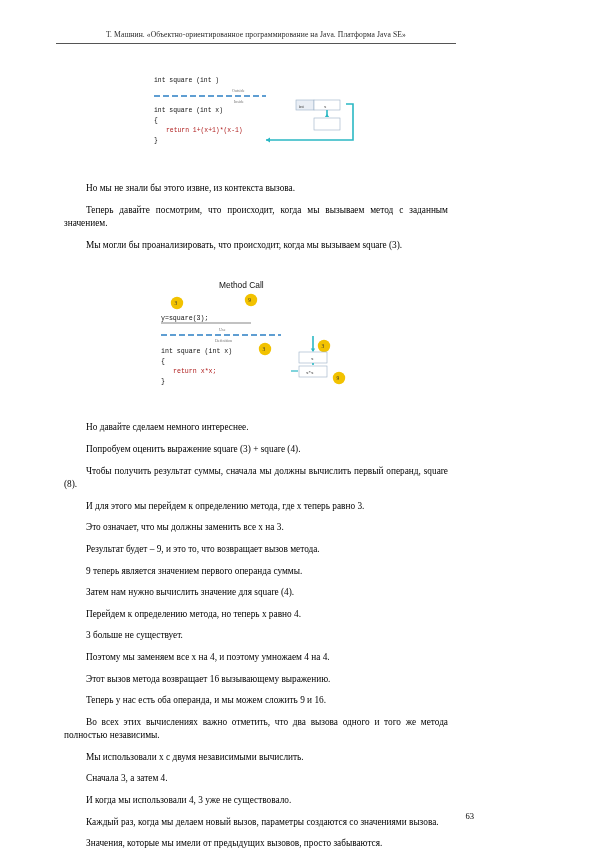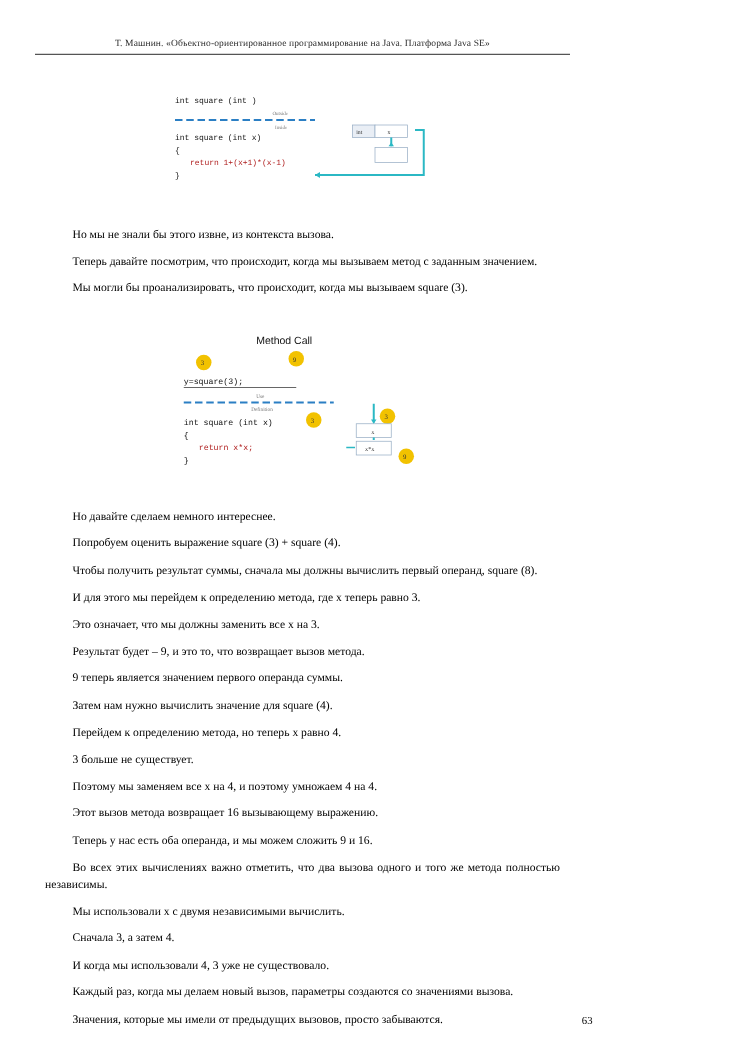--- a/index.html
+++ b/index.html
@@ -13,21 +13,21 @@
     font-family: "Liberation Serif", serif;
     color: #000000;
     position: relative;
     overflow: hidden;
   }
   .page {
     position: relative;
     width: 512px;
     height: 849px;
     box-sizing: border-box;
-    padding: 30px 56px 30px 28px;
+    padding: 30px 56px 30px 56px;
   }
   .header {
     font-size: 7.6px;
     color: #2a2a2a;
     text-align: center;
     letter-spacing: 0.1px;
     padding-bottom: 4px;
     white-space: nowrap;
   }
   .header-rule {

